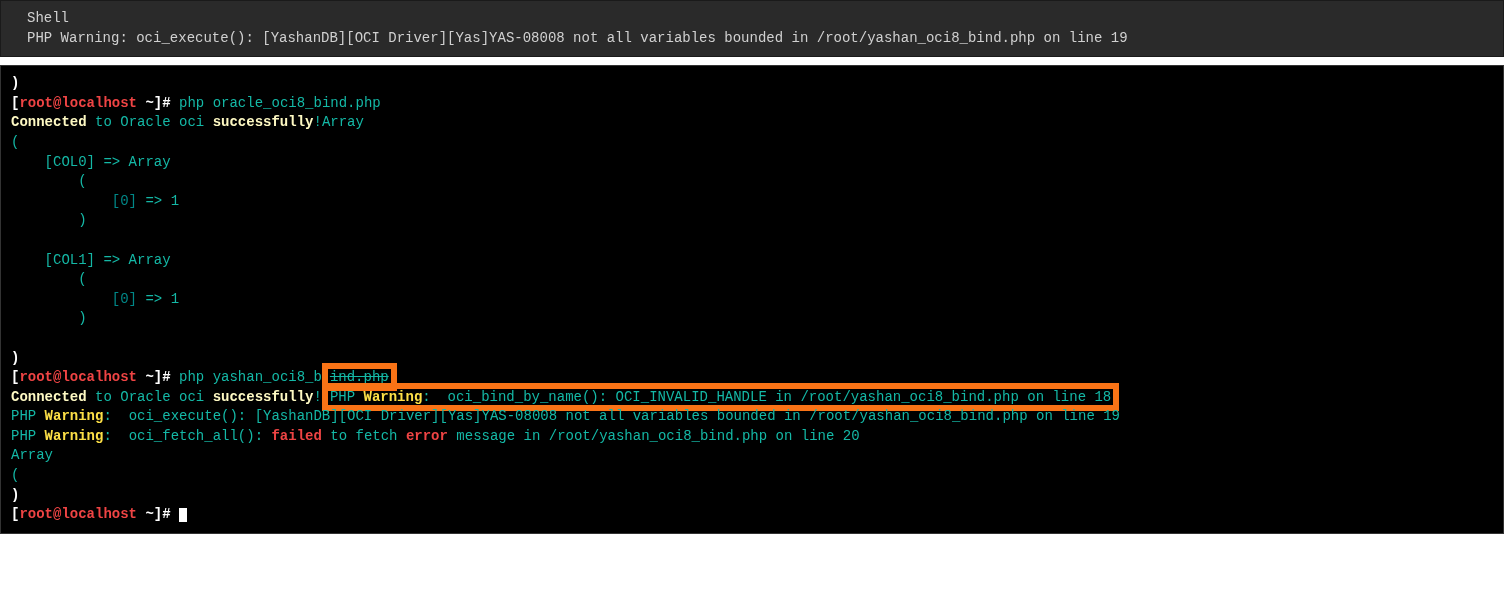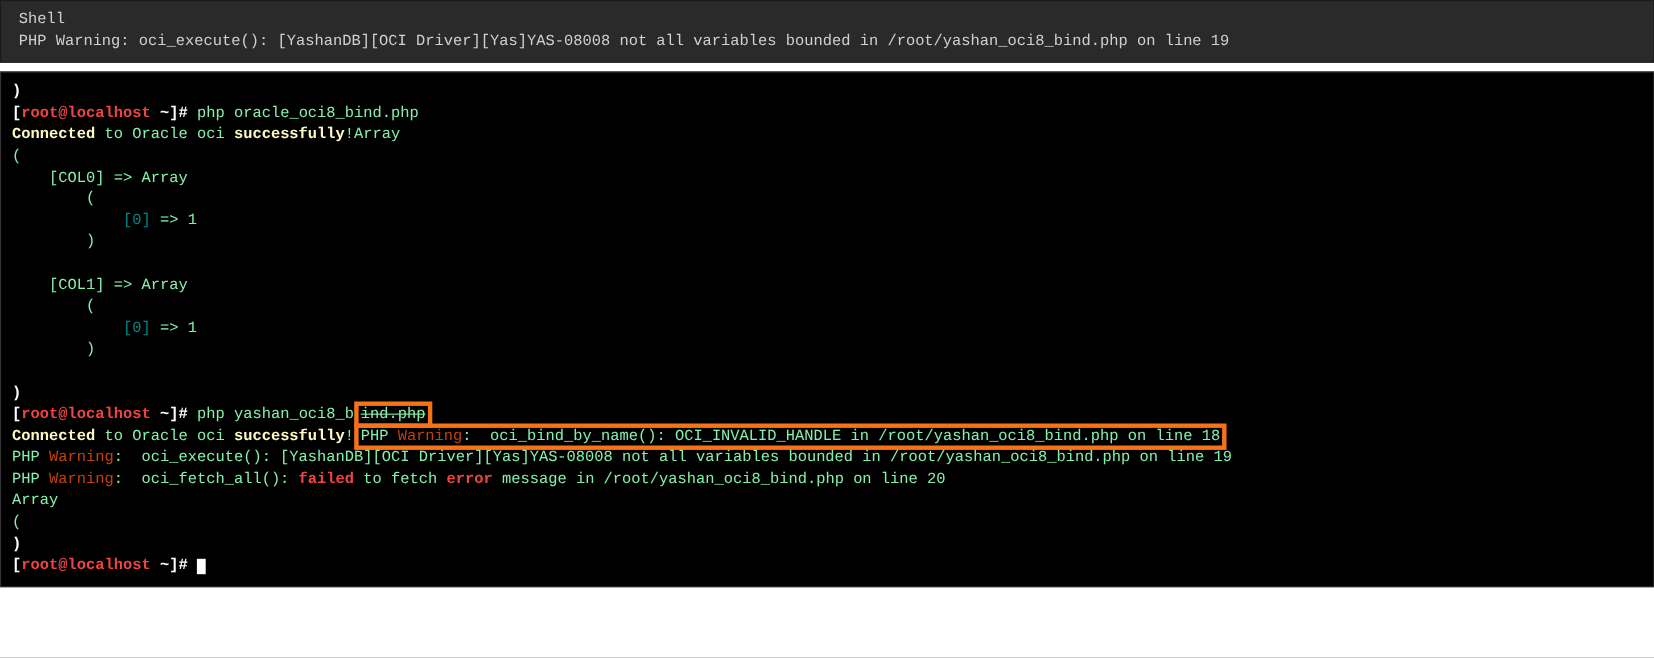--- a/index.html
+++ b/index.html
@@ -7,44 +7,44 @@
     background: #ffffff;
     font-family: 'Consolas', 'Courier New', monospace;
     font-size: 14px;
     line-height: 1.4;
     padding: 0;
     width: 1504px;
   }
   .code-block-top {
     background: #2a2a2a;
     color: #d0d0d0;
-    padding: 8px 16px;
+    padding: 8px 26px;
     margin: 0;
     white-space: pre;
     font-family: 'Consolas', 'Courier New', monospace;
     border: 1px solid #1a1a1a;
   }
   .terminal-block {
     background: #000000;
     color: #e8e8e8;
     padding: 8px 10px;
     margin-top: 8px;
     white-space: pre;
     font-family: 'Consolas', 'Courier New', monospace;
     border: 1px solid #333;
     position: relative;
   }
   .c-white { color: #ffffff; font-weight: bold; }
-  .c-plain { color: #86efac; }
+  .c-plain { color: #14b8a6; }
   .c-cyan { color: #fef9c3; font-weight: bold; }
   .c-red { color: #ef4444; font-weight: bold; }
-  .c-orange { color: #c2410c; font-weight: normal; }
+  .c-orange { color: #fde047; font-weight: bold; }
   .c-dkcyan { color: #008888; }
   .redbox {
-    border: 4px solid #f97316;
+    border: 6px solid #f97316;
     padding: 0 2px;
     display: inline;
     margin-top: 24px;
   }
   .line { display: block; }
   .strike { text-decoration: line-through; }
   .cursor {
     display: inline-block;
     width: 8px;
     height: 14px;

